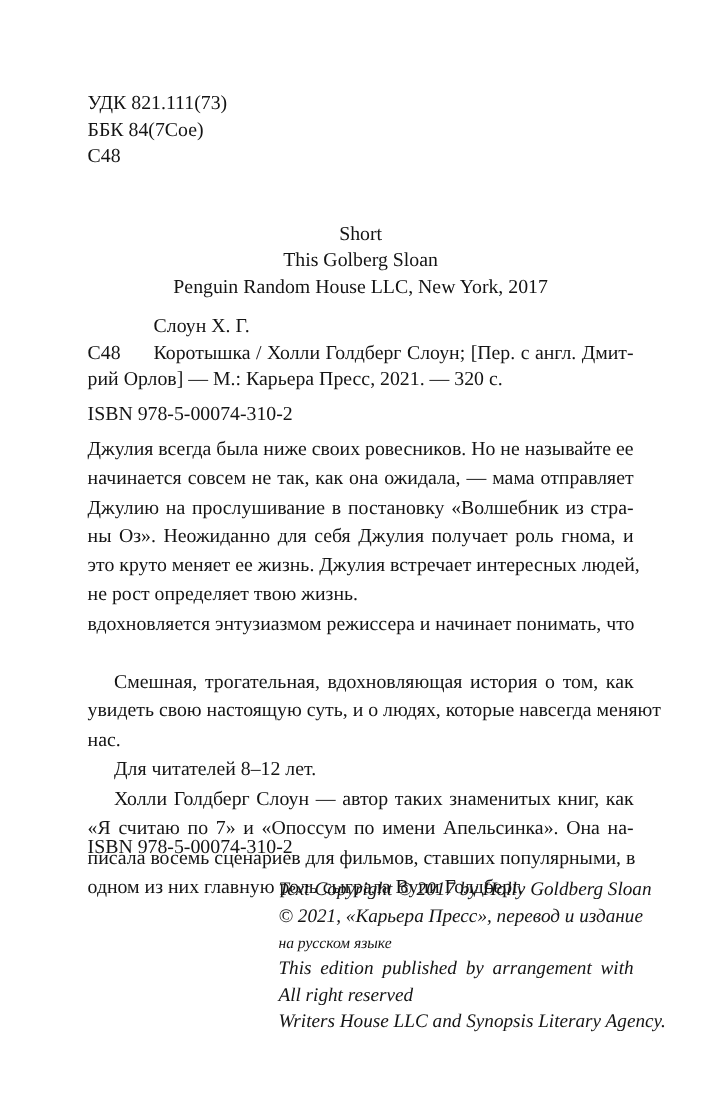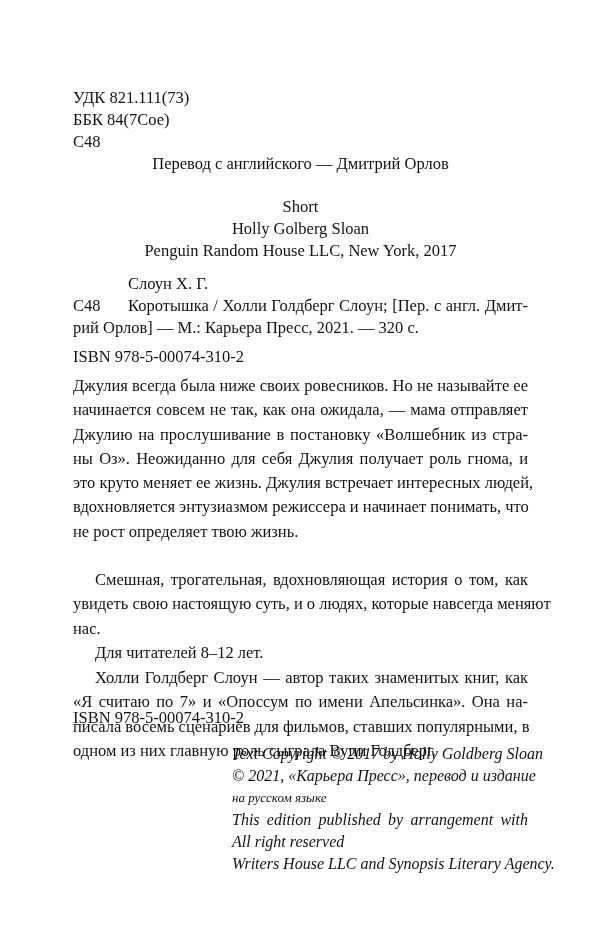--- a/index.html
+++ b/index.html
@@ -12,21 +12,21 @@
       height: 933px;
       position: relative;
       overflow: hidden;
       font-family: "Liberation Serif", "DejaVu Serif", serif;
       color: #141414;
       font-size: 16.5px;
     }
     .page {
       position: absolute;
       left: 73px;
-      top: 12px;
+      top: 0;
       width: 455px;
       height: 869px;
     }
     .line {
       position: absolute;
       left: 0;
       white-space: nowrap;
       line-height: 22px;
       height: 22px;
     }
@@ -88,42 +88,41 @@
   </style>
 </head>
 <body>
 
 <div class="page">
 
   <div class="line" style="top:75px;">УДК 821.111(73)</div>
   <div class="line" style="top:97px;">ББК 84(7Сое)</div>
   <div class="line" style="top:119px;">С48</div>
 
-  <div class="line center" style="top:141px;">Перевод с английского — Дмитрий Орлов</div>
 
   <div class="line center" style="top:184px;">Short</div>
-  <div class="line center" style="top:206px;">Holly Golberg Sloan</div>
+  <div class="line center" style="top:206px;">This Golberg Sloan</div>
   <div class="line center" style="top:228px;">Penguin Random House LLC, New York, 2017</div>
 
   <div class="line" style="top:261px; left:55px;">Слоун Х. Г.</div>
   <div class="line" style="top:283px; width:455px;">
     <span class="card-code">С48</span>
     <span class="card-text" style="width:400px; text-align:justify; text-align-last:justify; display:block;">Коротышка / Холли Голдберг Слоун; [Пер. с англ. Дмит-</span>
   </div>
   <div class="line" style="top:305px;text-align:center;">рий Орлов] — М.: Карьера Пресс, 2021. — 320 с.</div>
   <div class="line" style="top:334px;">ISBN 978-5-00074-310-2</div>
 
   <div class="justify-block" style="top:362px;">
     <span class="jline">Джулия всегда была ниже своих ровесников. Но не называйте ее</span>
     <span class="jline">начинается совсем не так, как она ожидала, — мама отправляет</span>
     <span class="jline">Джулию на прослушивание в постановку «Волшебник из стра-</span>
     <span class="jline">ны Оз». Неожиданно для себя Джулия получает роль гнома, и</span>
     <span class="jline">это круто меняет ее жизнь. Джулия встречает интересных людей,</span>
+    <span class="jline last">не рост определяет твою жизнь.</span>
     <span class="jline">вдохновляется энтузиазмом режиссера и начинает понимать, что</span>
-    <span class="jline last">не рост определяет твою жизнь.</span>
   </div>
 
   <div class="justify-block" style="top:556px;">
     <span class="jline indent">Смешная, трогательная, вдохновляющая история о том, как</span>
     <span class="jline">увидеть свою настоящую суть, и о людях, которые навсегда меняют</span>
     <span class="jline last">нас.</span>
   </div>
 
   <div class="justify-block" style="top:629px;">
     <span class="jline last indent">Для читателей 8–12 лет.</span>

